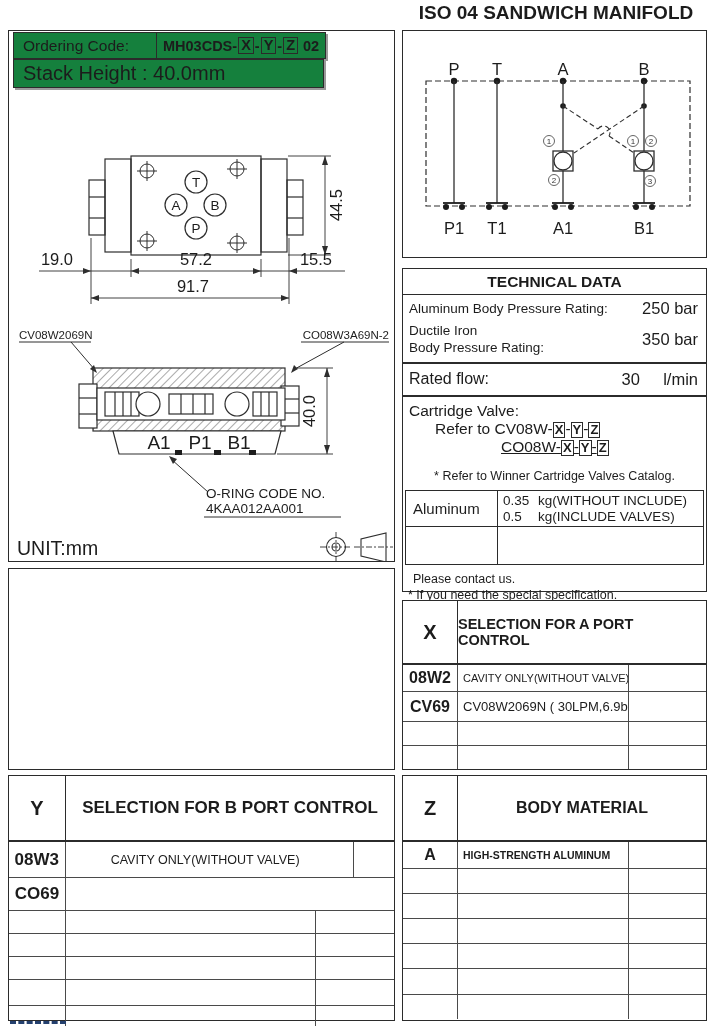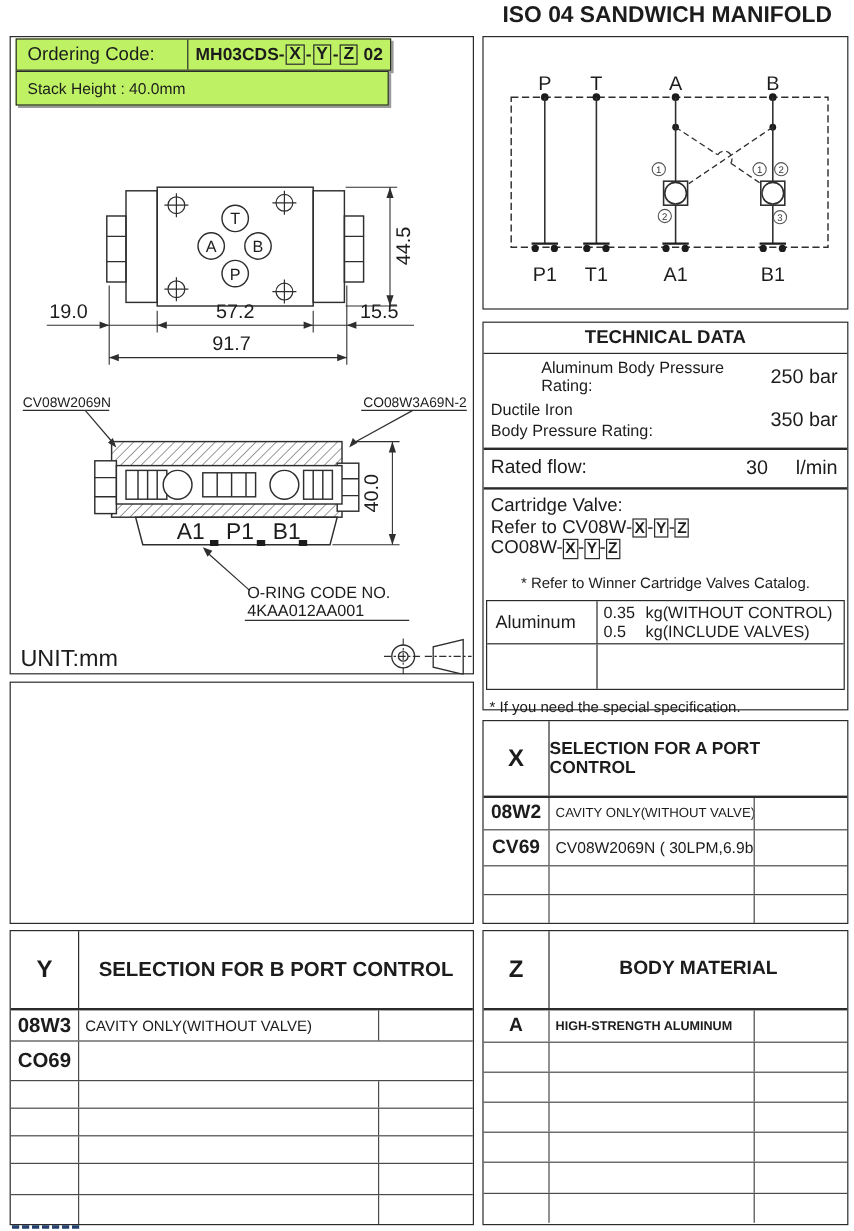--- a/index.html
+++ b/index.html
@@ -7,28 +7,28 @@
   #page{position:relative;width:712px;height:1026px;background:#fff;overflow:hidden;
         font-family:"Liberation Sans","DejaVu Sans",sans-serif;color:#1c1c1c;}
   .abs{position:absolute;}
   .thinbox{position:absolute;border:1px solid #2b2b2b;background:#fff;}
 
   
   #main-title{left:402px;top:2px;width:308px;text-align:center;font-size:19px;
               font-weight:bold;letter-spacing:0px;white-space:nowrap;}
 
   
-  .ord-row{position:absolute;border:1px solid #2b2b2b;background:#bef264;display:flex;
+  .ord-row{position:absolute;border:1px solid #2b2b2b;background:#15803d;display:flex;
            align-items:center;box-shadow:2px 2px 0 #9a9a9a;}
   .ord-label{padding-left:9px;font-size:15.5px;width:142px;}
   .ord-code{border-left:1px solid #2b2b2b;height:100%;display:flex;align-items:center;
             padding-left:6px;font-weight:bold;font-size:14.5px;flex:1;white-space:nowrap;}
   .ltrbox{display:inline-block;border:1px solid #2b2b2b;padding:0 2px;margin:0 1px;
           font-weight:bold;line-height:1.1;}
-  .stack-text{padding-left:9px;font-size:13px;}
+  .stack-text{padding-left:9px;font-size:20px;}
 
   
   .td-title{text-align:center;font-weight:bold;font-size:15.5px;padding:4px 0 3px 0;
             border-bottom:1.5px solid #2b2b2b;}
   .td-row{display:flex;justify-content:space-between;align-items:center;padding:3px 8px 2px 6px;}
   .td-lbl{font-size:13.5px;}
   .td-val{font-size:16.5px;white-space:nowrap;}
   .td-sep{border-bottom:2px solid #2b2b2b;}
   .td-cart{padding:5px 6px 2px 6px;font-size:15.5px;line-height:1.15;}
   .refline{white-space:nowrap;}
@@ -332,63 +332,63 @@
         <text x="51" y="203">P1</text>
         <text x="94" y="203">T1</text>
         <text x="160" y="203">A1</text>
         <text x="241" y="203">B1</text>
       </g>
     </svg>
   </div>
 
   <div class="thinbox" style="left:402px;top:268px;width:305px;height:324px;">
     <div class="td-title">TECHNICAL DATA</div>
-    <div class="td-row" style="padding-top:4px;margin-left:42px;">
+    <div class="td-row" style="padding-top:4px;">
       <span class="td-lbl">Aluminum Body Pressure Rating:</span>
       <span class="td-val">250 bar</span>
     </div>
     <div class="td-row td-sep" style="padding-bottom:5px;">
       <span class="td-lbl" style="line-height:1.25;">
         <span style="display:block;">Ductile Iron</span>
         <span style="display:block;">Body Pressure Rating:</span>
       </span>
       <span class="td-val">350 bar</span>
     </div>
     <div class="td-row td-sep" style="padding-top:6px;padding-bottom:6px;">
       <span style="font-size:16px;">Rated flow:</span>
       <span class="td-val">
         <span>30</span>
         <span style="display:inline-block;width:14px;"></span>
         <span>l/min</span>
       </span>
     </div>
     <div class="td-cart">
       <div>Cartridge Valve:</div>
-      <div class="refline" style=""><span>Refer to CV08W-</span><span class="ltrbox-sm">X</span>-<span class="ltrbox-sm">Y</span>-<span class="ltrbox-sm">Z</span>
+      <div class="refline" style="margin-left:26px;"><span>Refer to CV08W-</span><span class="ltrbox-sm">X</span>-<span class="ltrbox-sm">Y</span>-<span class="ltrbox-sm">Z</span>
       </div>
-      <div class="refline" style=""><span>CO08W-</span><span class="ltrbox-sm">X</span>-<span class="ltrbox-sm">Y</span>-<span class="ltrbox-sm">Z</span>
+      <div class="refline" style="margin-left:92px;text-decoration:underline;"><span>CO08W-</span><span class="ltrbox-sm">X</span>-<span class="ltrbox-sm">Y</span>-<span class="ltrbox-sm">Z</span>
       </div>
     </div>
     <div class="td-note">* Refer to Winner Cartridge Valves Catalog.</div>
     <div class="wt-table">
       <div class="wt-row" style="height:36px;">
         <div class="wt-mat">Aluminum</div>
         <div class="wt-vals">
-          <div><span class="wv">0.35</span><span>kg(WITHOUT CONTROL)</span></div>
+          <div><span class="wv">0.35</span><span>kg(WITHOUT INCLUDE)</span></div>
           <div><span class="wv">0.5</span><span>kg(INCLUDE VALVES)</span></div>
         </div>
       </div>
       <div class="wt-row" style="height:37px;">
         <div class="wt-mat"></div>
         <div class="wt-vals"></div>
       </div>
     </div>
     <div class="td-note2">
+      <div style="padding-left:5px;">Please contact us.</div>
       <div>* If you need the special specification.</div>
-      <div style="padding-left:5px;">Please contact us.</div>
     </div>
   </div>
 
   <div class="thinbox" style="left:402px;top:600px;width:305px;height:170px;">
     <div class="sel-head" style="height:64px;">
       <div class="sel-key" style="width:55px;">X</div>
       <div class="sel-title" style="font-size:14.5px;">SELECTION FOR A PORT CONTROL</div>
     </div>
     <div class="sel-row" style="height:27px;">
       <div class="sel-code" style="width:55px;">08W2</div>
@@ -410,21 +410,21 @@
       <div class="sel-desc" style="width:171px;"></div>
       <div class="sel-extra"></div>
     </div>
   </div>
 
   <div class="thinbox" style="left:8px;top:775px;width:387px;height:246px;">
     <div class="sel-head" style="height:66px;">
       <div class="sel-key" style="width:57px;">Y</div>
       <div class="sel-title" style="font-size:17px;">SELECTION FOR B PORT CONTROL</div>
     </div>
-    <div class="sel-row" style="height:26px;">
+    <div class="sel-row" style="height:36px;gap:40px;">
       <div class="sel-code" style="width:57px;font-size:17px;">08W3</div>
       <div class="sel-desc" style="width:250px;font-size:12.5px;">CAVITY ONLY(WITHOUT VALVE)</div>
       <div class="sel-extra"></div>
     </div>
     <div class="sel-row" style="height:33px;">
       <div class="sel-code" style="width:57px;font-size:17px;">CO69</div>
       <div class="sel-extra"></div>
     </div>
     <div class="sel-row" style="height:23px;">
       <div class="sel-code" style="width:57px;"></div>

